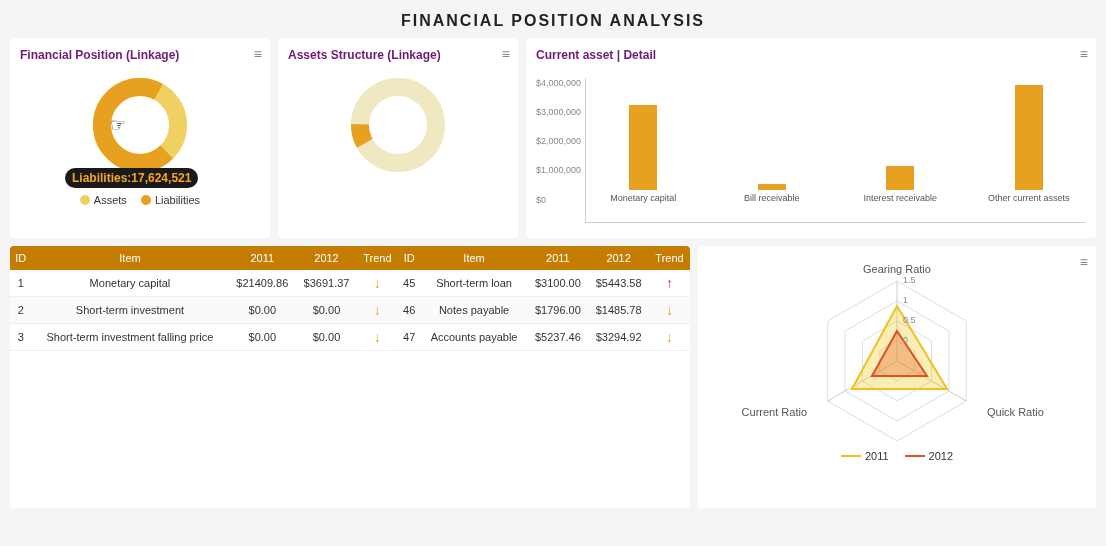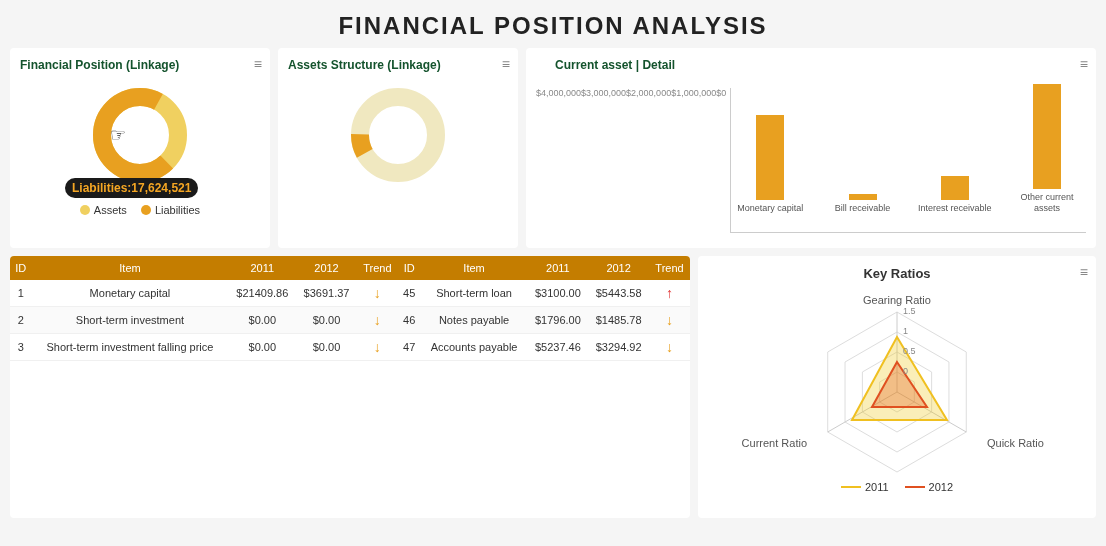--- a/index.html
+++ b/index.html
@@ -1,20 +1,20 @@
 <!DOCTYPE html>
 <html><head>
   <meta charset="utf-8">
   <style>
     * { box-sizing: border-box; margin: 0; padding: 0; }
     body { font-family: Arial, sans-serif; background: #f5f5f5; font-size: 12px; color: #333; width: 1106px; height: 546px; overflow: hidden; }
     
     .page-title {
       text-align: center;
-      font-size: 24px;
+      font-size: 16px;
       font-weight: bold;
       letter-spacing: 2px;
       padding: 12px 0 8px;
       color: #222;
     }
     
     .top-row {
       display: flex;
       gap: 8px;
       padding: 0 10px;
@@ -33,21 +33,21 @@
       top: 8px;
       right: 8px;
       cursor: pointer;
       color: #888;
       font-size: 14px;
     }
     
     .card-title {
       font-size: 12px;
       font-weight: bold;
-      color: #14532d;
+      color: #701a75;
       margin-bottom: 6px;
       max-width: 180px;
       line-height: 1.3;
     }
     
     .card-financial { flex: 0 0 260px; }
     .card-assets { flex: 0 0 240px; }
     .card-current { flex: 1; }
     
     
@@ -258,29 +258,29 @@
       <svg width="110" height="110" viewBox="0 0 110 110">
         <circle cx="55" cy="55" r="38" fill="none" stroke="#f0e8c0" stroke-width="18"></circle>
         <circle cx="55" cy="55" r="38" fill="none" stroke="#e8a020" stroke-width="18" stroke-dasharray="20 239" stroke-dashoffset="-100"></circle>
         <circle cx="55" cy="55" r="26" fill="white"></circle>
       </svg>
     </div>
 
   </div>
 
   <div class="card card-current">
-    <div style="display:flex; justify-content:space-between; align-items:center;margin-left:19px;">
+    <div style="display:flex; justify-content:space-between; align-items:center;">
       <div class="card-title">Current asset | Detail</div>
       <div class="card-menu">≡</div>
     </div>
 
     <div class="chart-area">
       <div style="display:flex; height:145px; align-items:stretch;">
 
-        <div style="display:flex; justify-content:space-between; padding-right:4px; padding-bottom:18px;">
+        <div style="display:flex; flex-direction:column; justify-content:space-between; padding-right:4px; padding-bottom:18px;">
           <span style="font-size:9px;color:#888;">$4,000,000</span>
           <span style="font-size:9px;color:#888;">$3,000,000</span>
           <span style="font-size:9px;color:#888;">$2,000,000</span>
           <span style="font-size:9px;color:#888;">$1,000,000</span>
           <span style="font-size:9px;color:#888;">$0</span>
         </div>
 
         <div style="flex:1; display:flex; align-items:flex-end; gap:14px; padding-bottom:18px; border-bottom:1px solid #ccc; border-left:1px solid #ccc;">
 
           <div class="bar-group">
@@ -365,21 +365,20 @@
           <td>$5237.46</td>
           <td>$3294.92</td>
           <td><span class="arrow-down">↓</span></td>
         </tr>
       </tbody>
     </table>
   </div>
 
   <div class="card-ratios">
     <div class="card-menu">≡</div>
-    <div class="ratios-title">Key Ratios</div>
 
     <div class="radar-container">
       <svg width="100%" height="190" viewBox="0 0 300 190">
 
         <g transform="translate(150,105)">
 
           <polygon points="0,-80 69.28,-40 69.28,40 0,80 -69.28,40 -69.28,-40" fill="none" stroke="#ddd" stroke-width="1"></polygon>
           <polygon points="0,-60 51.96,-30 51.96,30 0,60 -51.96,30 -51.96,-30" fill="none" stroke="#ddd" stroke-width="1"></polygon>
           <polygon points="0,-40 34.64,-20 34.64,20 0,40 -34.64,20 -34.64,-20" fill="none" stroke="#ddd" stroke-width="1"></polygon>
           <polygon points="0,-20 17.32,-10 17.32,10 0,20 -17.32,10 -17.32,-10" fill="none" stroke="#ddd" stroke-width="1"></polygon>

